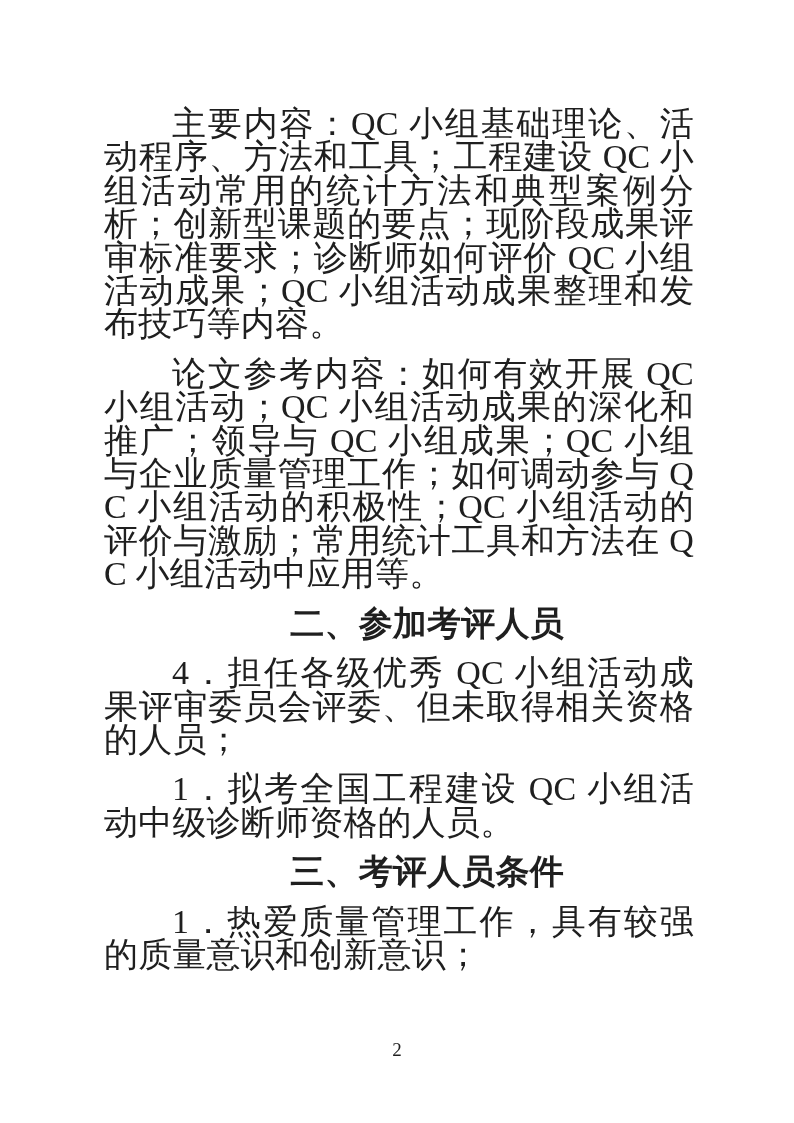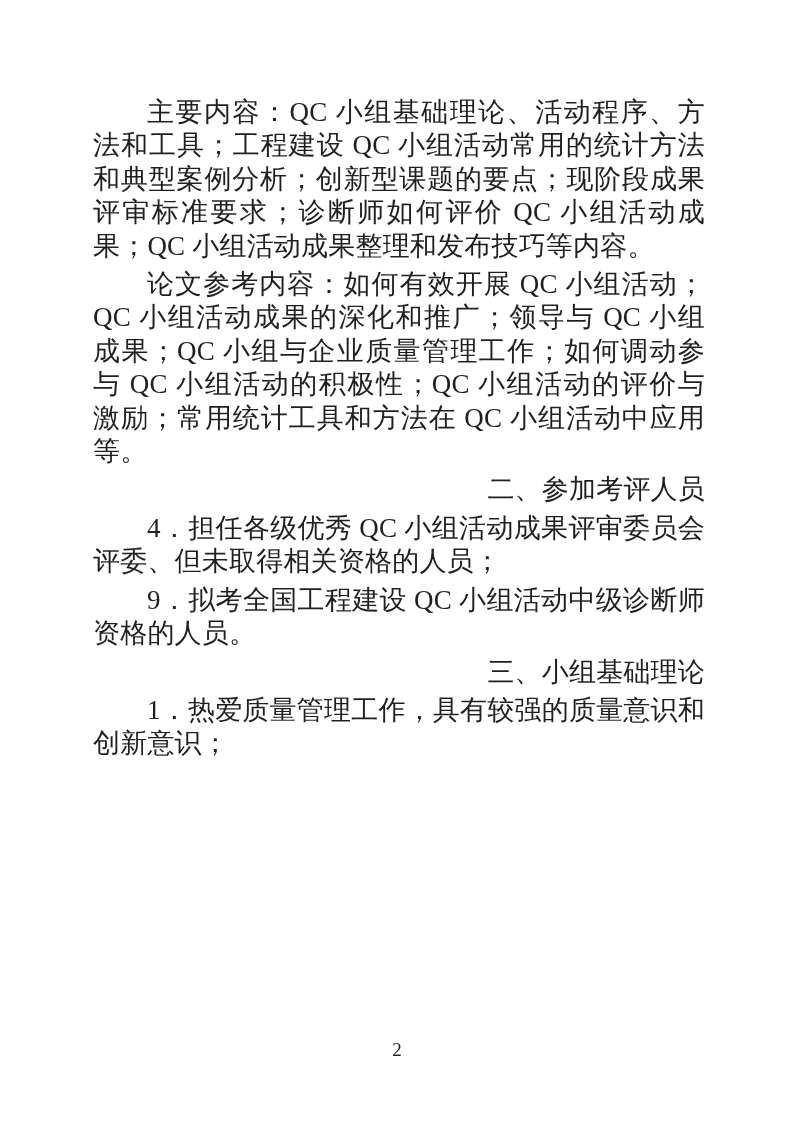--- a/index.html
+++ b/index.html
@@ -19,32 +19,32 @@
     width: 794px;
     height: 1123px;
     padding: 91px 84px 0 88px;
     background: #ffffff;
     position: relative;
   }
   .doc-body {
     width: 622px;
   }
   .doc-body p {
-    margin: 5px;
-    font-size: 27px;
+    margin: 16px;
+    font-size: 34px;
     line-height: 33.4px;
     text-align: justify;
     text-indent: 2em;
     word-break: break-all;
     letter-spacing: 0.2px;
   }
   .doc-body p.heading {
-    font-weight: normal;
+    font-weight: bold;
     text-indent: 1.65em;
-    text-align: right;
+    text-align: center;
   }
   .page-footer {
     position: absolute;
     left: 0;
     bottom: 0;
     width: 794px;
     text-align: center;
     font-size: 19px;
     line-height: 22px;
     padding-bottom: 62px;
@@ -54,18 +54,18 @@
 </head>
 <body>
 
 <div class="doc-page">
   <div class="doc-body">
 
   <p class="para">主要内容：QC 小组基础理论、活动程序、方法和工具；工程建设 QC 小组活动常用的统计方法和典型案例分析；创新型课题的要点；现阶段成果评审标准要求；诊断师如何评价 QC 小组活动成果；QC 小组活动成果整理和发布技巧等内容。</p>
       <p class="para">论文参考内容：如何有效开展 QC 小组活动；QC 小组活动成果的深化和推广；领导与 QC 小组成果；QC 小组与企业质量管理工作；如何调动参与 QC 小组活动的积极性；QC 小组活动的评价与激励；常用统计工具和方法在 QC 小组活动中应用等。</p>
       <p class="heading">二、参加考评人员</p>
       <p class="para">4．担任各级优秀 QC 小组活动成果评审委员会评委、但未取得相关资格的人员；</p>
-      <p class="para">9．拟考全国工程建设 QC 小组活动中级诊断师资格的人员。</p>
-      <p class="heading">三、小组基础理论</p>
+      <p class="para">1．拟考全国工程建设 QC 小组活动中级诊断师资格的人员。</p>
+      <p class="heading">三、考评人员条件</p>
       <p class="para">1．热爱质量管理工作，具有较强的质量意识和创新意识；</p>
     </div>
   <div class="page-footer">2</div>
 </div>
 
 </body></html>

